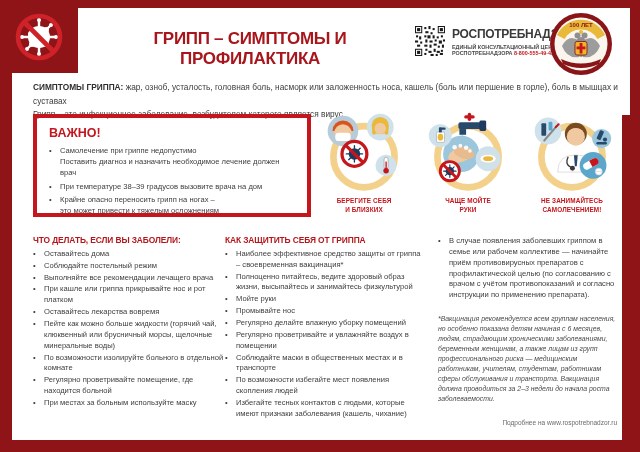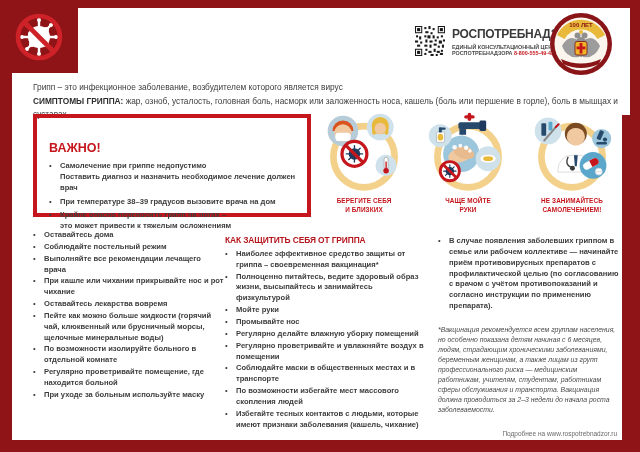--- a/index.html
+++ b/index.html
@@ -29,25 +29,25 @@
   .agency-phone { color:#c4161c; }
   .emblem { position:absolute; left:549px; top:12px; width:64px; height:64px; }
 
   
   .intro { position:absolute; left:33px; top:81px; width:586px; font-size:8.3px;
     color:#3c3c3c; line-height:1.65; }
   .intro b { color:#2f2f2f; }
 
   
   .important { position:absolute; left:33px; top:114px; width:278px; height:103px;
-    border:4px solid #c4161c; padding:21px 10px 0 12px; }
+    border:4px solid #c4161c; padding:6px 10px 0 12px; }
   .important-title { font-size:12.5px; font-weight:bold; color:#c4161c; margin:2px 0 5px; }
   .li { display:flex; font-size:7.6px; color:#3d3d3d; line-height:1.48; margin-bottom:2px; }
   .li .b { width:11px; flex:none; color:#3d3d3d; }
-  .li .t { flex:1; white-space:pre-line;font-weight:bold; }
+  .li .t { flex:1; white-space:pre-line; }
 
   
   .icons-row { position:absolute; left:316px; top:110px; width:304px;
     display:flex; justify-content:space-between; }
   .cluster { width:96px; text-align:center; }
   .cluster svg { display:block; margin:0 auto; }
   .caption { margin-top:3px; font-size:6.4px; font-weight:bold; color:#c4161c;
     line-height:1.35; white-space:pre-line; letter-spacing:0.1px; }
 
   
@@ -93,20 +93,21 @@
         <circle cx="19" cy="24" r="3"></circle>
           <circle cx="34" cy="20" r="3"></circle>
           <circle cx="34" cy="34" r="3"></circle>
           <circle cx="20" cy="34" r="3"></circle>
       </g>
       <circle cx="27" cy="27" r="21" fill="none" stroke="#cf2228" stroke-width="4.6"></circle>
       <line x1="12" y1="12" x2="42" y2="42" stroke="#cf2228" stroke-width="4.6"></line>
     </svg>
   </div>
 
+  <div class="page-title">ГРИПП – СИМПТОМЫ И ПРОФИЛАКТИКА</div>
 
   <svg class="qr" viewBox="0 0 29 29">
     <rect x="0" y="0" width="29" height="29" fill="#fff"></rect>
     <g fill="#1a1a1a">
       <rect x="0" y="0" width="7" height="7"></rect>
         <rect x="22" y="0" width="7" height="7"></rect>
         <rect x="0" y="22" width="7" height="7"></rect>
       <rect x="9" y="1" width="2" height="2"></rect>
         <rect x="13" y="0" width="2" height="3"></rect>
         <rect x="17" y="2" width="2" height="2"></rect>
@@ -171,22 +172,22 @@
     <circle cx="28.5" cy="23.5" r="3" fill="#8f8f8f"></circle>
       <circle cx="35.5" cy="23.5" r="3" fill="#8f8f8f"></circle>
     <circle cx="32" cy="20" r="2" fill="#e8b93a"></circle>
     <rect x="26" y="29.5" width="12" height="13.5" rx="2" fill="#f0b429" stroke="#7a1215" stroke-width="0.8"></rect>
     <rect x="30.6" y="31" width="2.8" height="10.5" fill="#c4161c"></rect>
     <rect x="27.6" y="34.5" width="8.8" height="2.8" fill="#c4161c"></rect>
     <path d="M12,47 Q32,56 52,47 L50,52 Q32,60 14,52 Z" fill="#8a1518"></path>
   </svg>
 
   <div class="intro">
+    <div><b>СИМПТОМЫ ГРИППА:</b><span> жар, озноб, усталость, головная боль, насморк или заложенность носа, кашель (боль или першение в горле), боль в мышцах и суставах</span></div>
     <div>Грипп – это инфекционное заболевание, возбудителем которого является вирус</div>
-    <div><b>СИМПТОМЫ ГРИППА:</b><span> жар, озноб, усталость, головная боль, насморк или заложенность носа, кашель (боль или першение в горле), боль в мышцах и суставах</span></div>
   </div>
 
   <div class="important">
     <div class="important-title">ВАЖНО!</div>
     <div class="li">
         <span class="b">•</span>
         <span class="t">Самолечение при гриппе недопустимо
 Поставить диагноз и назначить необходимое лечение должен врач</span>
       </div>
     <div class="li">
@@ -303,55 +304,56 @@
         <line x1="70.8" y1="63.5" x2="77.2" y2="63.5" stroke="#d8d8d8" stroke-width="0.8"></line>
       </svg>
       <div class="caption">НЕ ЗАНИМАЙТЕСЬ
 САМОЛЕЧЕНИЕМ!</div>
     </div>
   </div>
 
   <div class="cols">
 
     <div class="col1">
+      <div class="col-head">ЧТО ДЕЛАТЬ, ЕСЛИ ВЫ ЗАБОЛЕЛИ:</div>
       <div class="li">
           <span class="b">•</span>
           <span class="t">Оставайтесь дома</span>
         </div>
       <div class="li">
           <span class="b">•</span>
           <span class="t">Соблюдайте постельный режим</span>
         </div>
       <div class="li">
           <span class="b">•</span>
           <span class="t">Выполняйте все рекомендации лечащего врача</span>
         </div>
       <div class="li">
           <span class="b">•</span>
-          <span class="t">При кашле или чихании прикрывайте нос и рот чихание</span>
+          <span class="t">При кашле или гриппа прикрывайте нос и рот платком</span>
         </div>
       <div class="li">
           <span class="b">•</span>
           <span class="t">Оставайтесь лекарства вовремя</span>
         </div>
       <div class="li">
           <span class="b">•</span>
           <span class="t">Пейте как можно больше жидкости (горячий чай, клюквенный или брусничный морсы, щелочные минеральные воды)</span>
         </div>
       <div class="li">
           <span class="b">•</span>
           <span class="t">По возможности изолируйте больного в отдельной комнате</span>
         </div>
       <div class="li">
           <span class="b">•</span>
           <span class="t">Регулярно проветривайте помещение, где находится больной</span>
         </div>
       <div class="li">
           <span class="b">•</span>
-          <span class="t">При уходе за больным используйте маску</span>
+          <span class="t">При местах за больным используйте маску</span>
         </div>
     </div>
 
     <div class="col2">
       <div class="col-head">КАК ЗАЩИТИТЬ СЕБЯ ОТ ГРИППА</div>
       <div class="li">
           <span class="b">•</span>
           <span class="t">Наиболее эффективное средство защиты от гриппа – своевременная вакцинация*</span>
         </div>
       <div class="li">
@@ -373,21 +375,21 @@
       <div class="li">
           <span class="b">•</span>
           <span class="t">Регулярно проветривайте и увлажняйте воздух в помещении</span>
         </div>
       <div class="li">
           <span class="b">•</span>
           <span class="t">Соблюдайте маски в общественных местах и в транспорте</span>
         </div>
       <div class="li">
           <span class="b">•</span>
-          <span class="t">По возможности избегайте мест массового скопления людей</span>
+          <span class="t">По возможности избегайте мест появления скопления людей</span>
         </div>
       <div class="li">
           <span class="b">•</span>
           <span class="t">Избегайте тесных контактов с людьми, которые имеют признаки заболевания (кашель, чихание)</span>
         </div>
     </div>
 
     <div class="col3">
       <div class="li" style="margin-top:6px">
           <span class="b">•</span>

